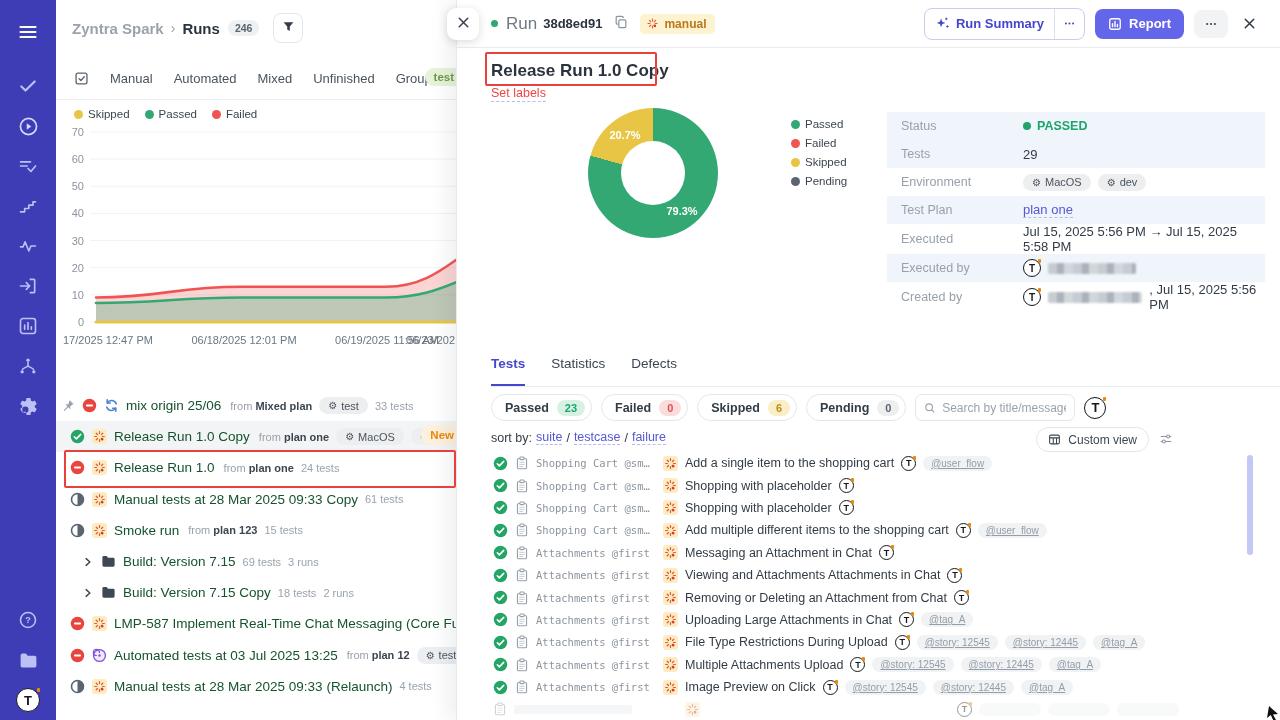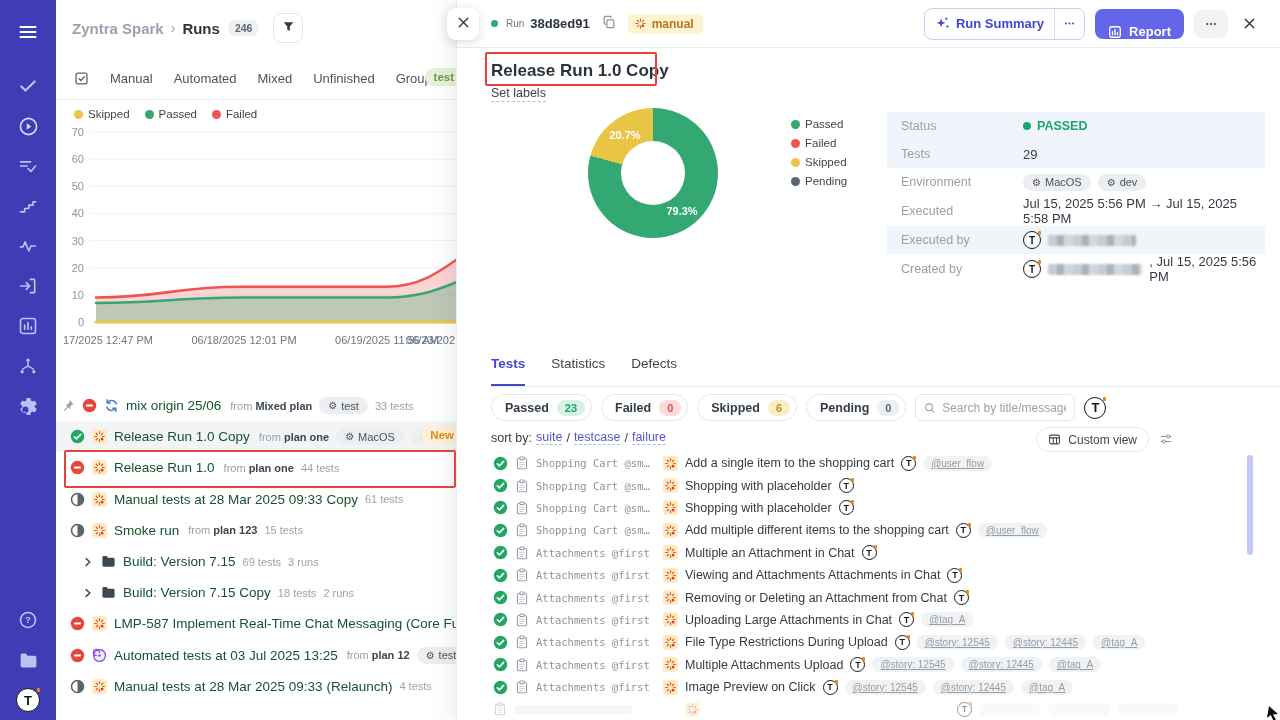--- a/index.html
+++ b/index.html
@@ -41,37 +41,37 @@
   .env-badge{background:#eceef0;border-radius:10px;padding:2.5px 9px;font-size:11px;color:#4a545e;display:inline-flex;align-items:center;gap:4px;}
   .env-badge .gear-glyph{font-size:10px;color:#4a545e;}
   .run-meta{font-size:11px;color:#9aa3ad;}
   .new-badge{position:absolute;right:0;top:4px;background:#fdf0dc;color:#e8890c;font-size:11.5px;font-weight:700;padding:4px 2px 4px 9px;border-radius:9px 0 0 9px;}
 
   
   #right-panel{position:absolute;left:456px;top:0;width:824px;height:720px;background:#fff;border-left:1px solid #e8ebee;box-shadow:-8px 0 18px rgba(40,50,60,.08);}
   #panel-close{position:absolute;left:-10px;top:8px;width:32px;height:32px;background:#fff;border:none;border-radius:9px;box-shadow:0 2px 8px rgba(40,50,60,.18);display:flex;align-items:center;justify-content:center;z-index:6;}
   .rp-header{position:absolute;left:0;top:0;width:100%;height:48px;display:flex;align-items:center;padding:0 20px 0 34px;box-sizing:border-box;border-bottom:1px solid #e8ecef;}
   .run-dot{width:7px;height:7px;border-radius:50%;background:#2fa875;margin-right:8px;}
-  .rp-run-label{font-size:10px;color:#707a84;margin-right:6px;}
+  .rp-run-label{font-size:17px;color:#707a84;margin-right:6px;}
   .rp-run-id{font-size:13px;font-weight:700;color:#2b343e;margin-right:10px;}
   .copy-btn{background:none;border:none;padding:2px;display:flex;margin-right:10px;}
   .manual-badge{background:#fdf3d0;border-radius:5px;padding:3px 9px 3px 6px;display:flex;align-items:center;gap:5px;font-size:12px;font-weight:700;color:#b9781f;}
   .rp-actions{margin-left:auto;display:flex;align-items:center;gap:10px;}
   .summary-btn{display:flex;align-items:center;height:30px;border:1px solid #c9cbf2;border-radius:8px;background:#fff;overflow:hidden;}
   .summary-main{display:flex;align-items:center;gap:6px;padding:0 10px;font-size:13px;font-weight:700;color:#4345cf;height:100%;}
   .summary-more{border-left:1px solid #dcdef6;padding:0 8px;height:100%;display:flex;align-items:center;}
-  .report-btn{display:flex;align-items:flex-end;gap:7px;height:30px;padding:0 13px;background:#6466e9;border:none;border-radius:8px;color:#fff;font-size:13px;font-weight:700;}
+  .report-btn{display:flex;align-items:center;gap:7px;height:30px;padding:0 13px;background:#6466e9;border:none;border-radius:8px;color:#fff;font-size:13px;font-weight:700;}
   .more-btn{width:34px;height:28px;background:#f1f3f4;border:none;border-radius:8px;display:flex;align-items:center;justify-content:center;}
   .x-btn{background:none;border:none;display:flex;padding:4px;}
   .rp-title-row{position:absolute;left:34px;top:58px;height:26px;display:flex;align-items:center;}
   .rp-title{font-size:17px;font-weight:700;color:#2b343e;margin:0;}
   .anno{position:absolute;border:2.5px solid #e8413c;border-radius:2px;pointer-events:none;z-index:5;}
   #anno-title{left:28px;top:52px;width:168px;height:30px;}
   #anno-row{left:8px;top:450px;width:390px;height:34px;}
-  .set-labels{position:absolute;left:34px;top:86px;font-size:12.5px;color:#404040;border-bottom:1px dashed #b9b9ea;padding-bottom:1px;}
+  .set-labels{position:absolute;left:34px;top:86px;font-size:12.5px;color:#ef4444;border-bottom:1px dashed #b9b9ea;padding-bottom:1px;}
 
   .donut-box{position:absolute;left:131px;top:108px;width:130px;height:130px;}
   .donut{width:130px;height:130px;border-radius:50%;position:relative;}
   .donut::after{content:"";position:absolute;left:33px;top:33px;width:64px;height:64px;background:#fff;border-radius:50%;}
   .donut-label{position:absolute;color:#fff;font-size:11px;font-weight:700;transform:translate(-50%,-50%);z-index:2;}
   #donut-legend{position:absolute;left:334px;top:118px;display:flex;flex-direction:column;gap:7px;}
   #donut-legend .lg-item{font-size:11.5px;color:#3c4650;}
 
   #details-table{position:absolute;left:430px;top:112px;width:378px;}
   .dt-row{display:flex;align-items:center;min-height:28px;padding:0 0 0 14px;box-sizing:border-box;}
@@ -328,21 +328,21 @@
             <svg viewBox="0 0 16 16" width="15" height="15">
               <rect width="16" height="16" rx="3.5" fill="#fcebc3"></rect>
               <g stroke="#e35b32" stroke-width="1.3" stroke-linecap="round">
                 <path d="M8 2.8v2M8 11.2v2M2.8 8h2M11.2 8h2M4.5 4.5l1.4 1.4M10.1 10.1l1.4 1.4M11.5 4.5l-1.4 1.4M5.9 10.1l-1.4 1.4"></path>
               </g>
               <circle cx="10.7" cy="10.7" r="1.5" fill="#d43c2e"></circle>
             </svg>
           </span>
           <span class="run-title">Release Run 1.0</span>
           <span class="run-from">from <b>plan one</b></span>
-          <span class="run-meta">44 tests</span>
+          <span class="run-meta">24 tests</span>
         </div>
         <div class="run-row">
           <span style="display: flex; flex: 0 0 auto;">
             <svg viewBox="0 0 16 16" width="15" height="15">
               <circle cx="8" cy="8" r="6.4" fill="none" stroke="#5a6570" stroke-width="1.7"></circle>
               <path d="M8 1.6a6.4 6.4 0 010 12.8z" fill="#5a6570"></path>
             </svg>
           </span>
           <span style="display: flex; flex: 0 0 auto;">
             <svg viewBox="0 0 16 16" width="15" height="15">
@@ -590,20 +590,26 @@
             <span class="env-badge">
               <span class="gear-glyph">⚙</span>
               <span>MacOS</span>
             </span>
             <span class="env-badge">
               <span class="gear-glyph">⚙</span>
               <span>dev</span>
             </span>
           </span>
         </div>
+        <div class="dt-row alt">
+          <span class="dt-label">Test Plan</span>
+          <span class="dt-value">
+            <a class="dt-link">plan one</a>
+          </span>
+        </div>
         <div class="dt-row">
           <span class="dt-label">Executed</span>
           <span class="dt-value">
             <span>Jul 15, 2025 5:56 PM → Jul 15, 2025 5:58 PM</span>
           </span>
         </div>
         <div class="dt-row alt">
           <span class="dt-label">Executed by</span>
           <span class="dt-value">
             <span class="tavatar" style="height: 18px; width: 18px; font-size: 10px;">T<i></i></span>
@@ -808,21 +814,21 @@
           <span class="test-suite">Attachments @first</span>
           <span style="display: flex; flex: 0 0 auto;">
             <svg viewBox="0 0 16 16" width="15" height="15">
               <rect width="16" height="16" rx="3.5" fill="#fcebc3"></rect>
               <g stroke="#e35b32" stroke-width="1.3" stroke-linecap="round">
                 <path d="M8 2.8v2M8 11.2v2M2.8 8h2M11.2 8h2M4.5 4.5l1.4 1.4M10.1 10.1l1.4 1.4M11.5 4.5l-1.4 1.4M5.9 10.1l-1.4 1.4"></path>
               </g>
               <circle cx="10.7" cy="10.7" r="1.5" fill="#d43c2e"></circle>
             </svg>
           </span>
-          <span class="test-title">Multiple an Attachment in Chat</span>
+          <span class="test-title">Messaging an Attachment in Chat</span>
           <span class="tavatar" style="height: 15px; width: 15px; font-size: 9px;">T<i></i></span>
         </div>
         <div class="test-row">
           <span style="display: flex; flex: 0 0 auto;">
             <svg viewBox="0 0 16 16" width="15" height="15">
               <circle cx="8" cy="8" r="7.2" fill="#22a565"></circle>
               <path d="M4.6 8.3l2.2 2.2 4.6-4.8" stroke="#fff" stroke-width="1.7" fill="none" stroke-linecap="round" stroke-linejoin="round"></path>
             </svg>
           </span>
           <span style="display: flex; flex: 0 0 auto;">

